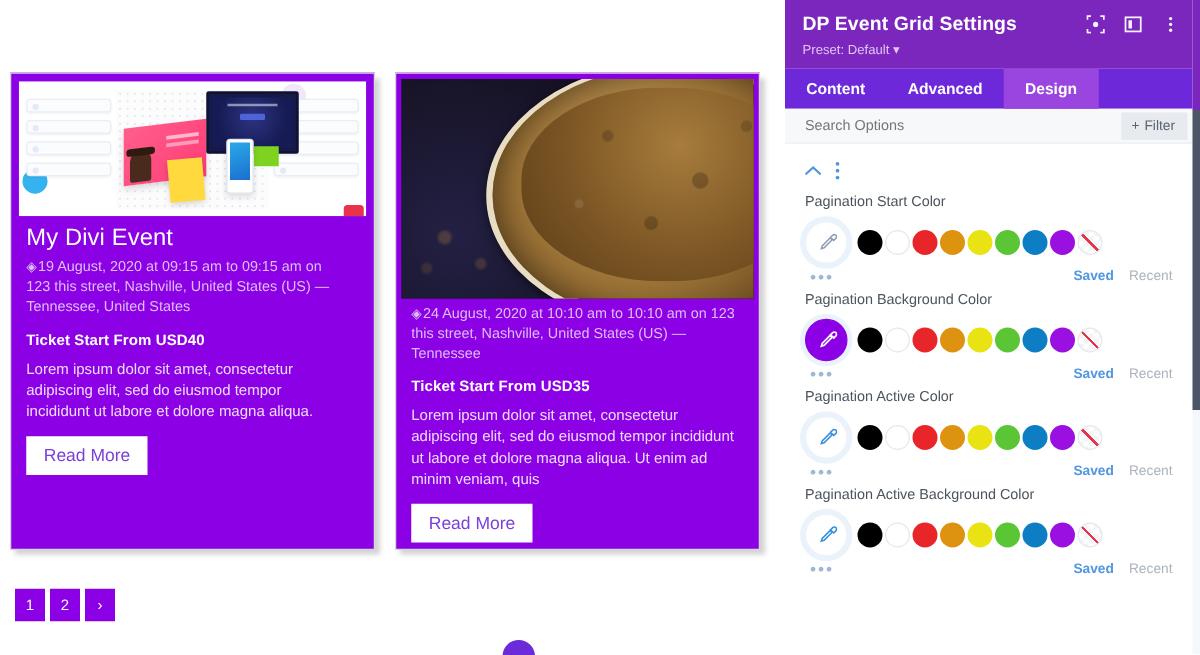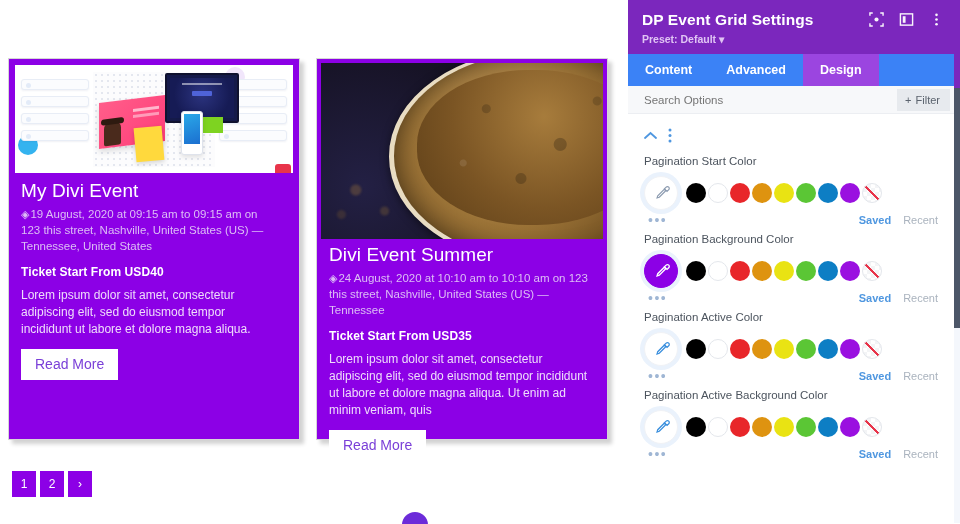--- a/index.html
+++ b/index.html
@@ -188,25 +188,25 @@
 
   
   .panel {
     position: absolute; left: 628px; top: 0; width: 332px; height: 523px;
     background: #f4f7fc; overflow: hidden;
   }
   .panel-inner { position:absolute; left:0; top:0; width:326px; height:524px; background:#ffffff; }
 
   .panel-header { background: #7b27bd; padding: 11px 14px 9px 14px; position:relative; }
   .panel-title { color: #fff; font-size: 15.5px; font-weight: bold; letter-spacing:.1px; }
-  .panel-preset { color: #e0c4f4; font-size: 10.5px; font-weight:bold; margin-top: 4px; }
+  .panel-preset { color: #e0c4f4; font-size: 10.5px; font-weight:normal; margin-top: 4px; }
   .panel-hicons { position:absolute; right:10px; top:12px; display:flex; gap:15px; align-items:center; }
   .hicon { width: 15px; height: 15px; cursor:pointer; opacity:.95; }
 
-  .tabs { display: flex; background: #3b82f6; }
+  .tabs { display: flex; background: #6d28d9; }
   .tab {
     padding: 9px 17px 9px 17px; color: #ffffff; font-size: 12.5px; font-weight: bold;
     cursor: pointer;
   }
   .tab.active { background: #9b45e0; }
 
   .searchbar {
     display: flex; align-items: center; justify-content: space-between;
     background: #f7f8fa; border-bottom: 1px solid #eceef2; height: 28px;
     padding: 0 4px 0 16px;
@@ -325,21 +325,20 @@
       <div class="card-media">
         <div class="cocoa">
           <div class="darkbg"></div>
           <div class="grains"></div>
           <div class="rim"></div>
           <div class="bowl"></div>
           <div class="powder"></div>
         </div>
       </div>
       <div class="card-body">
-        <div class="card-title">Divi Event Summer</div>
         <div class="card-meta"><span class="pin">◈</span><span>24 August, 2020 at 10:10 am to 10:10 am on 123 this street, Nashville, United States (US) — Tennessee</span></div>
         <div class="card-price">Ticket Start From USD35</div>
         <div class="card-desc">Lorem ipsum dolor sit amet, consectetur adipiscing elit, sed do eiusmod tempor incididunt ut labore et dolore magna aliqua. Ut enim ad minim veniam, quis</div>
         <button class="read-more">Read More</button>
       </div>
     </div>
 
     <div class="pagination">
       <button class="page-btn">1</button>
       <button class="page-btn">2</button>

